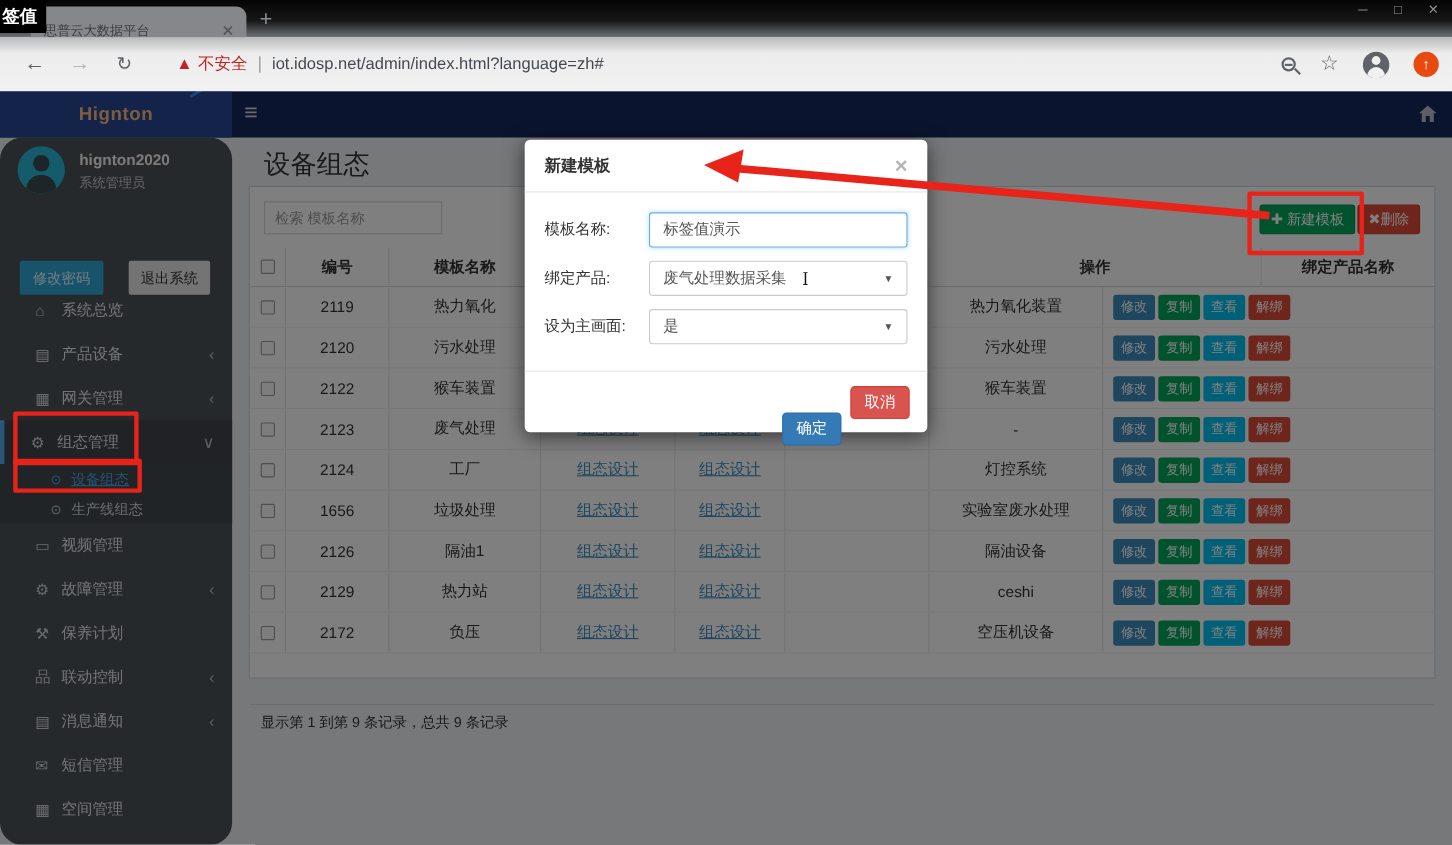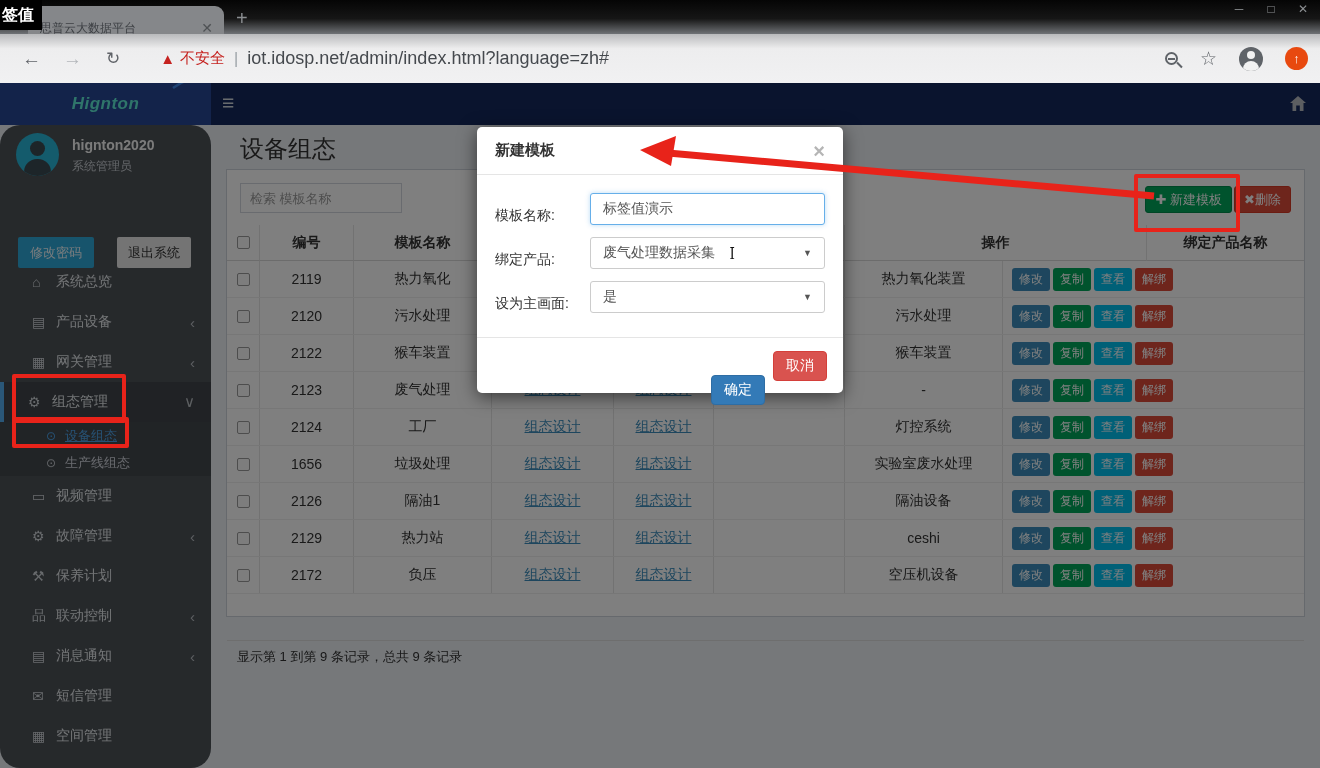--- a/index.html
+++ b/index.html
@@ -23,38 +23,38 @@
   .addressbar { position:absolute; left:0; top:34px; width:1320px; height:49px;
     background:linear-gradient(180deg,#b9babc 0%,#ededee 30%,#f1f1f2 100%); z-index:10;
     display:flex; align-items:center; }
   .nav-ic { font-size:19px; color:#606368; margin-left:22px; }
   .nav-ic.fwd { color:#b3b6ba; }
   .nav-ic.reload { font-size:17px; margin-left:24px; }
   .sec-chip { display:flex; align-items:center; margin-left:40px; }
   .warn-tri { color:#c5221f; font-size:15px; margin-right:5px; }
   .sec-text { color:#c5221f; font-size:15px; }
   .chip-sep { color:#9aa0a6; font-size:16px; margin:0 9px; }
-  .url-text { color:#45494e; font-size:18px; }
+  .url-text { color:#45494e; font-size:15px; }
   .bar-right { position:absolute; right:12px; top:0; height:49px; display:flex; align-items:center; gap:22px; }
   .mag { position:relative; width:13px; height:13px; border:2px solid #5f6368; border-radius:50%; }
   .mag::before { content:""; position:absolute; left:1px; top:4px; width:7px; height:2px; background:#5f6368; }
   .mag::after { content:""; position:absolute; left:9px; top:10px; width:7px; height:2px; background:#5f6368; transform:rotate(45deg); }
   .star { color:#5f6368; font-size:19px; }
   .chrome-avatar { position:relative; width:24px; height:24px; border-radius:50%; background:#5f6368; overflow:hidden; }
   .chrome-avatar::before { content:""; position:absolute; left:8px; top:4px; width:8px; height:8px; border-radius:50%; background:#f1f1f1; }
   .chrome-avatar::after { content:""; position:absolute; left:4px; top:14px; width:16px; height:10px; border-radius:8px 8px 0 0; background:#f1f1f1; }
   .update-btn { width:23px; height:23px; border-radius:50%; background:#e8490f; color:#fff;
     font-size:13px; font-weight:bold; text-align:center; line-height:23px; }
 
   
   .app { position:absolute; left:0; top:83px; width:1320px; height:685px; background:#ecf0f5; }
   .topnav { position:absolute; left:0; top:0; width:1320px; height:42px; background:#14285c; }
   .logo-zone { position:absolute; left:0; top:0; width:211px; height:42px; background:#264694;
     display:flex; align-items:center; justify-content:center; }
-  .logo-text { font-style:italic; font-weight:bold; font-size:17px; color:#5eead4; letter-spacing:.5px; position:relative; }
+  .logo-text { font-weight:bold; font-size:17px; color:#fdba74; letter-spacing:.5px; position:relative; }
   .logo-swoosh { position:absolute; right:-14px; top:-9px; }
   .hamburger { position:absolute; left:222px; top:8px; color:#d0d6dd; font-size:21px; }
   .home-ic { position:absolute; right:14px; top:13px; }
 
   .sidebar { position:absolute; left:0; top:42px; width:211px; height:643px; background:#4d5257;border-radius:20px; }
   .user-panel { position:relative; height:70px; padding:6px 0 0 16px; }
   .s-avatar { position:absolute; left:16px; top:8px; width:43px; height:43px; border-radius:50%;
     background:#29b6d8; overflow:hidden; }
   .s-avatar::before { content:""; position:absolute; left:14px; top:8px; width:15px; height:15px; border-radius:50%; background:#3b4a52; }
   .s-avatar::after { content:""; position:absolute; left:8px; top:26px; width:27px; height:18px; border-radius:13px 13px 0 0; background:#3b4a52; }
@@ -113,21 +113,21 @@
 
   .dim { position:absolute; left:0; top:83px; width:1320px; height:685px; background:rgba(0,0,0,0.5); z-index:50; }
 
   
   .modal { position:absolute; left:477px; top:127px; width:366px; height:266px; background:#fff;
     border-radius:5px; box-shadow:0 4px 18px rgba(0,0,0,.55); z-index:100; }
   .m-head { height:48px; border-bottom:1px solid #e5e5e5; display:flex; align-items:center; padding:0 18px; }
   .m-title { font-size:15px; font-weight:bold; color:#333; flex:1; }
   .m-close { color:#b5b5b5; font-size:20px; font-weight:bold; line-height:18px; }
   .m-body { padding:18px 18px 0 18px; }
-  .m-row { display:flex; align-items:flex-end; margin-bottom:12px; }
+  .m-row { display:flex; align-items:center; margin-bottom:12px; }
   .m-label { width:95px; font-size:14px; color:#333; }
   .m-input { flex:1; height:32px; border:1px solid #66afe9; border-radius:3px; padding:0 12px;
     font-size:14px; color:#555; outline:none; box-shadow:0 0 5px rgba(102,175,233,.45); }
   .m-select { flex:1; height:32px; border:1px solid #ccc; border-radius:3px; display:flex;
     align-items:center; padding:0 12px; font-size:14px; color:#555; position:relative; background:#fff; }
   .m-caret { position:absolute; right:12px; font-size:9px; color:#555; }
   .m-foot { position:absolute; left:0; bottom:0; width:100%; height:56px; border-top:1px solid #e5e5e5;
     display:flex; justify-content:flex-end; align-items:center; padding:0 16px; gap:8px; }
   .m-ok { background:#337ab7; border:1px solid #2e6da4; color:#fff; font-size:14px; padding:5px 12px; border-radius:4px;margin-top:48px; }
   .m-cancel { background:#d9534f; border:1px solid #d43f3a; color:#fff; font-size:14px; padding:5px 12px; border-radius:4px; }

